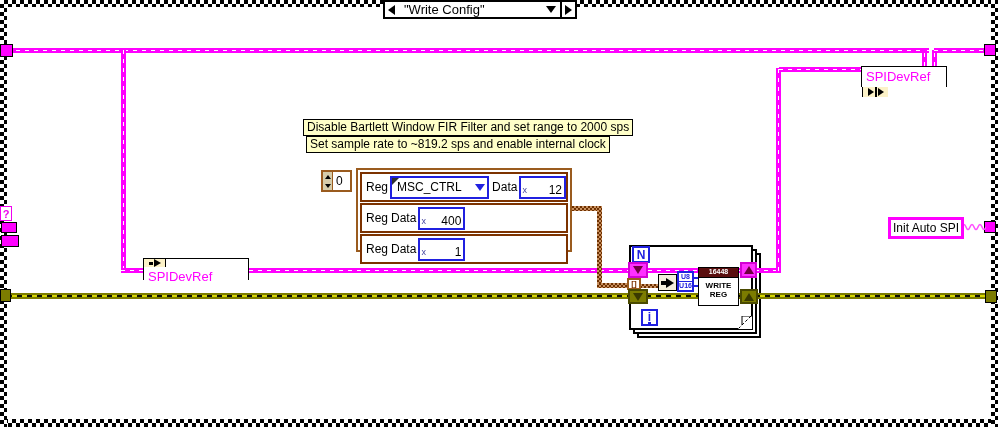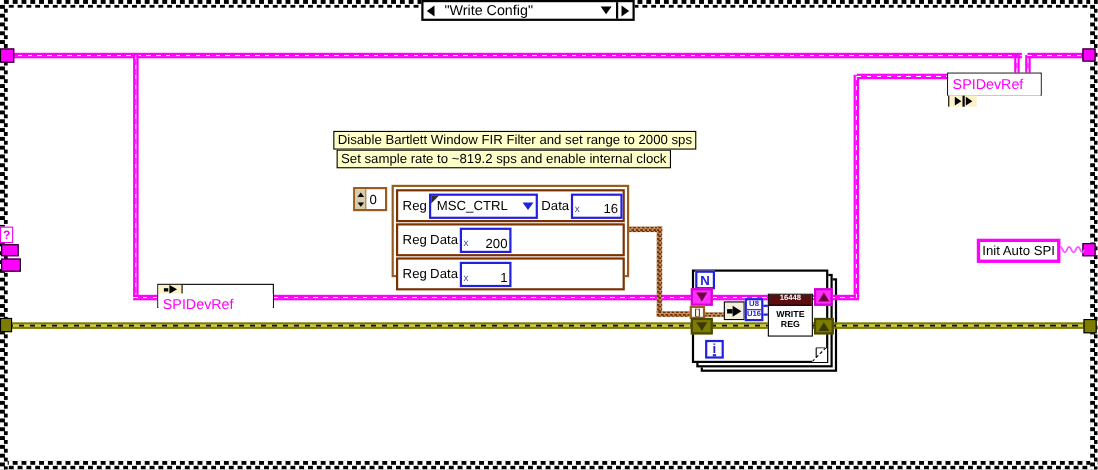--- a/index.html
+++ b/index.html
@@ -162,29 +162,29 @@
     <div class="cluster">
       <span class="lbl" style="padding-left:4px;">Reg</span>
       <div class="enum">
         <div class="enum-corner"></div>
         <span class="enum-text">MSC_CTRL</span>
         <div class="enum-arrow"></div>
       </div>
       <span class="lbl" style="padding-left:3px;">Data</span>
       <div class="numeric">
         <span class="radix">x</span>
-        <span class="numval">16</span>
+        <span class="numval">12</span>
       </div>
     </div>
     <div class="cluster">
       <span class="lbl" style="padding-left:4px;">Reg</span>
       <span class="lbl" style="padding-left:3px;">Data</span>
       <div class="numeric">
         <span class="radix">x</span>
-        <span class="numval">200</span>
+        <span class="numval">400</span>
       </div>
     </div>
     <div class="cluster">
       <span class="lbl" style="padding-left:4px;">Reg</span>
       <span class="lbl" style="padding-left:3px;">Data</span>
       <div class="numeric">
         <span class="radix">x</span>
         <span class="numval">1</span>
       </div>
     </div>

